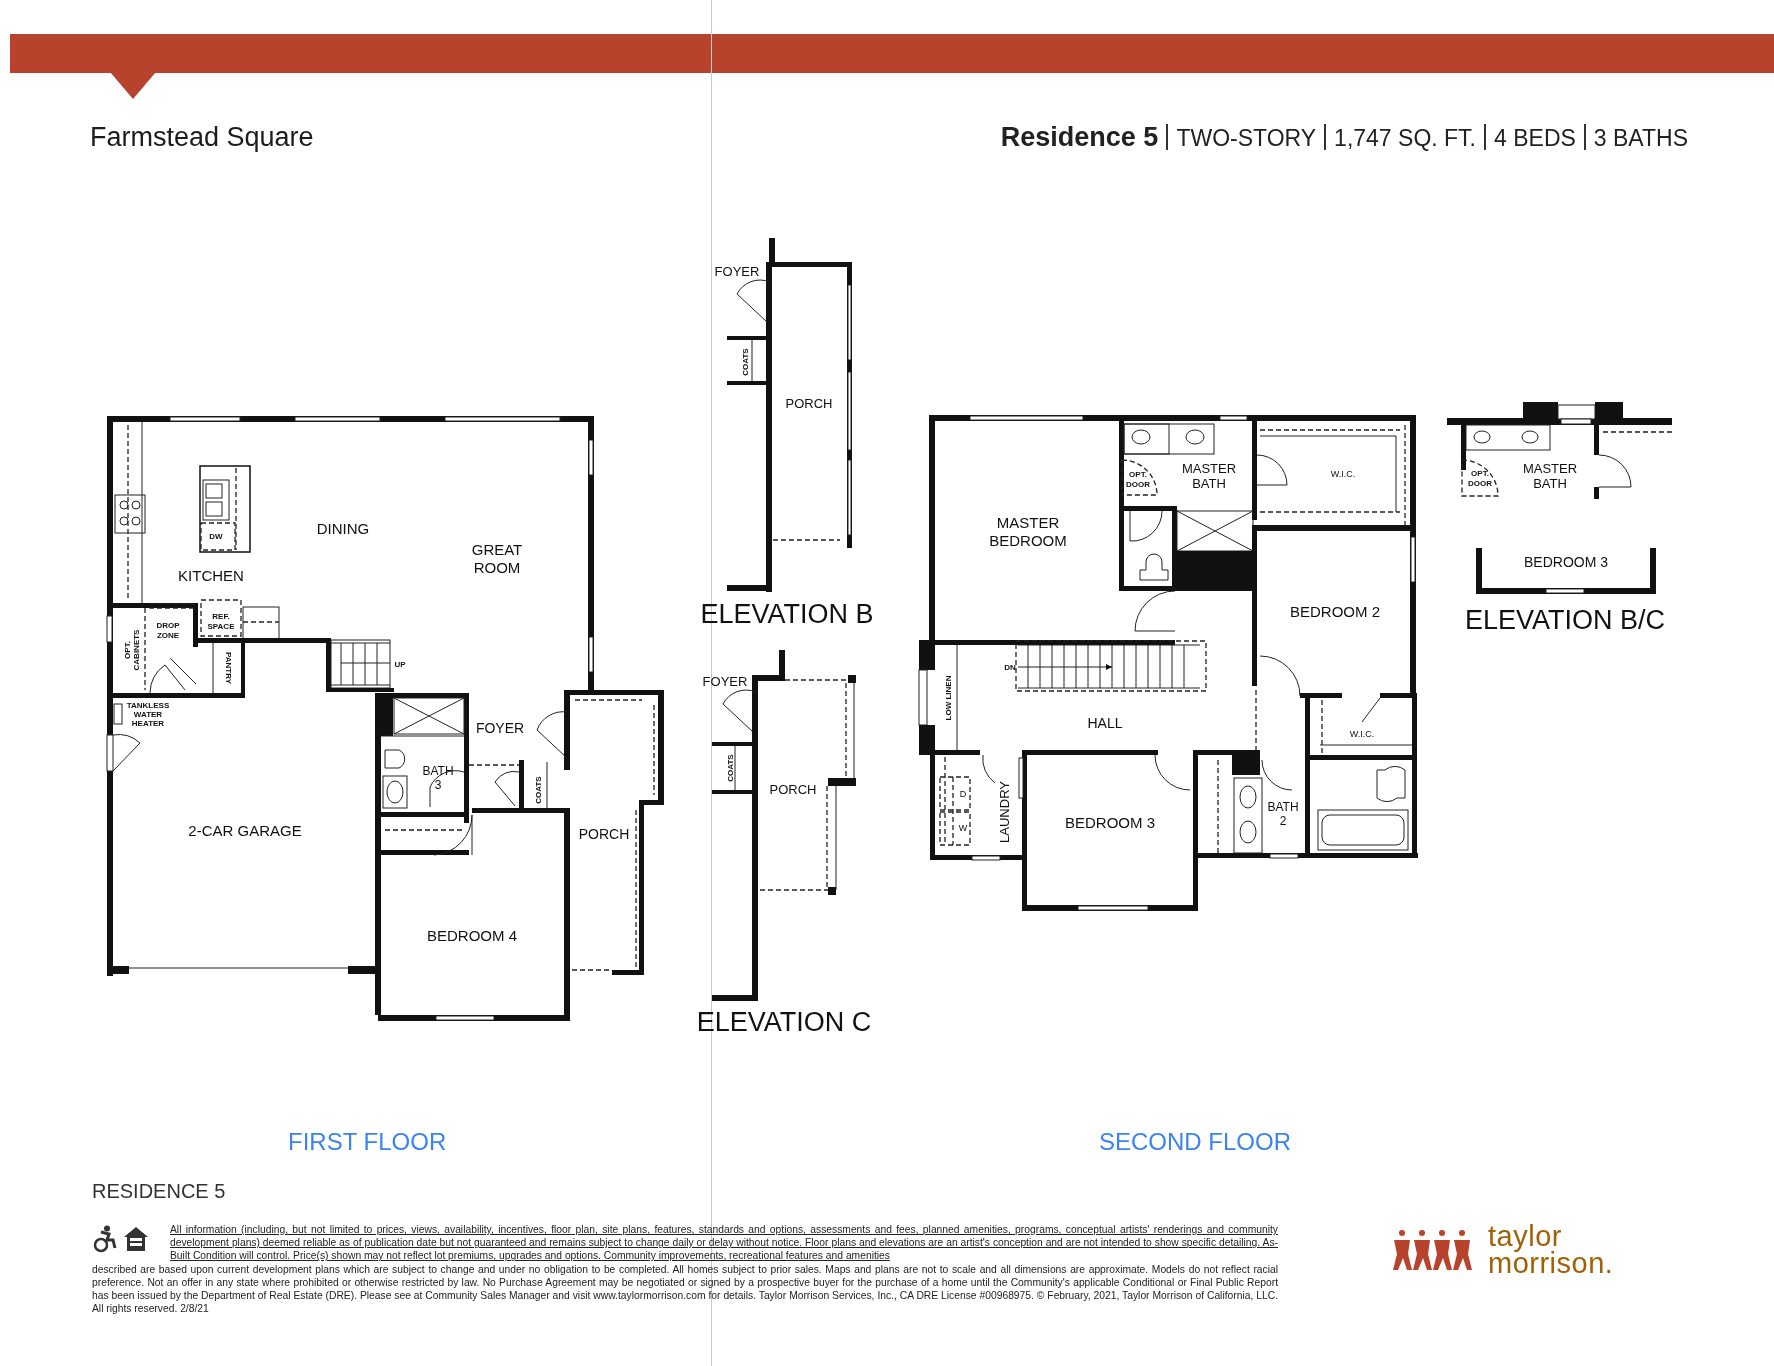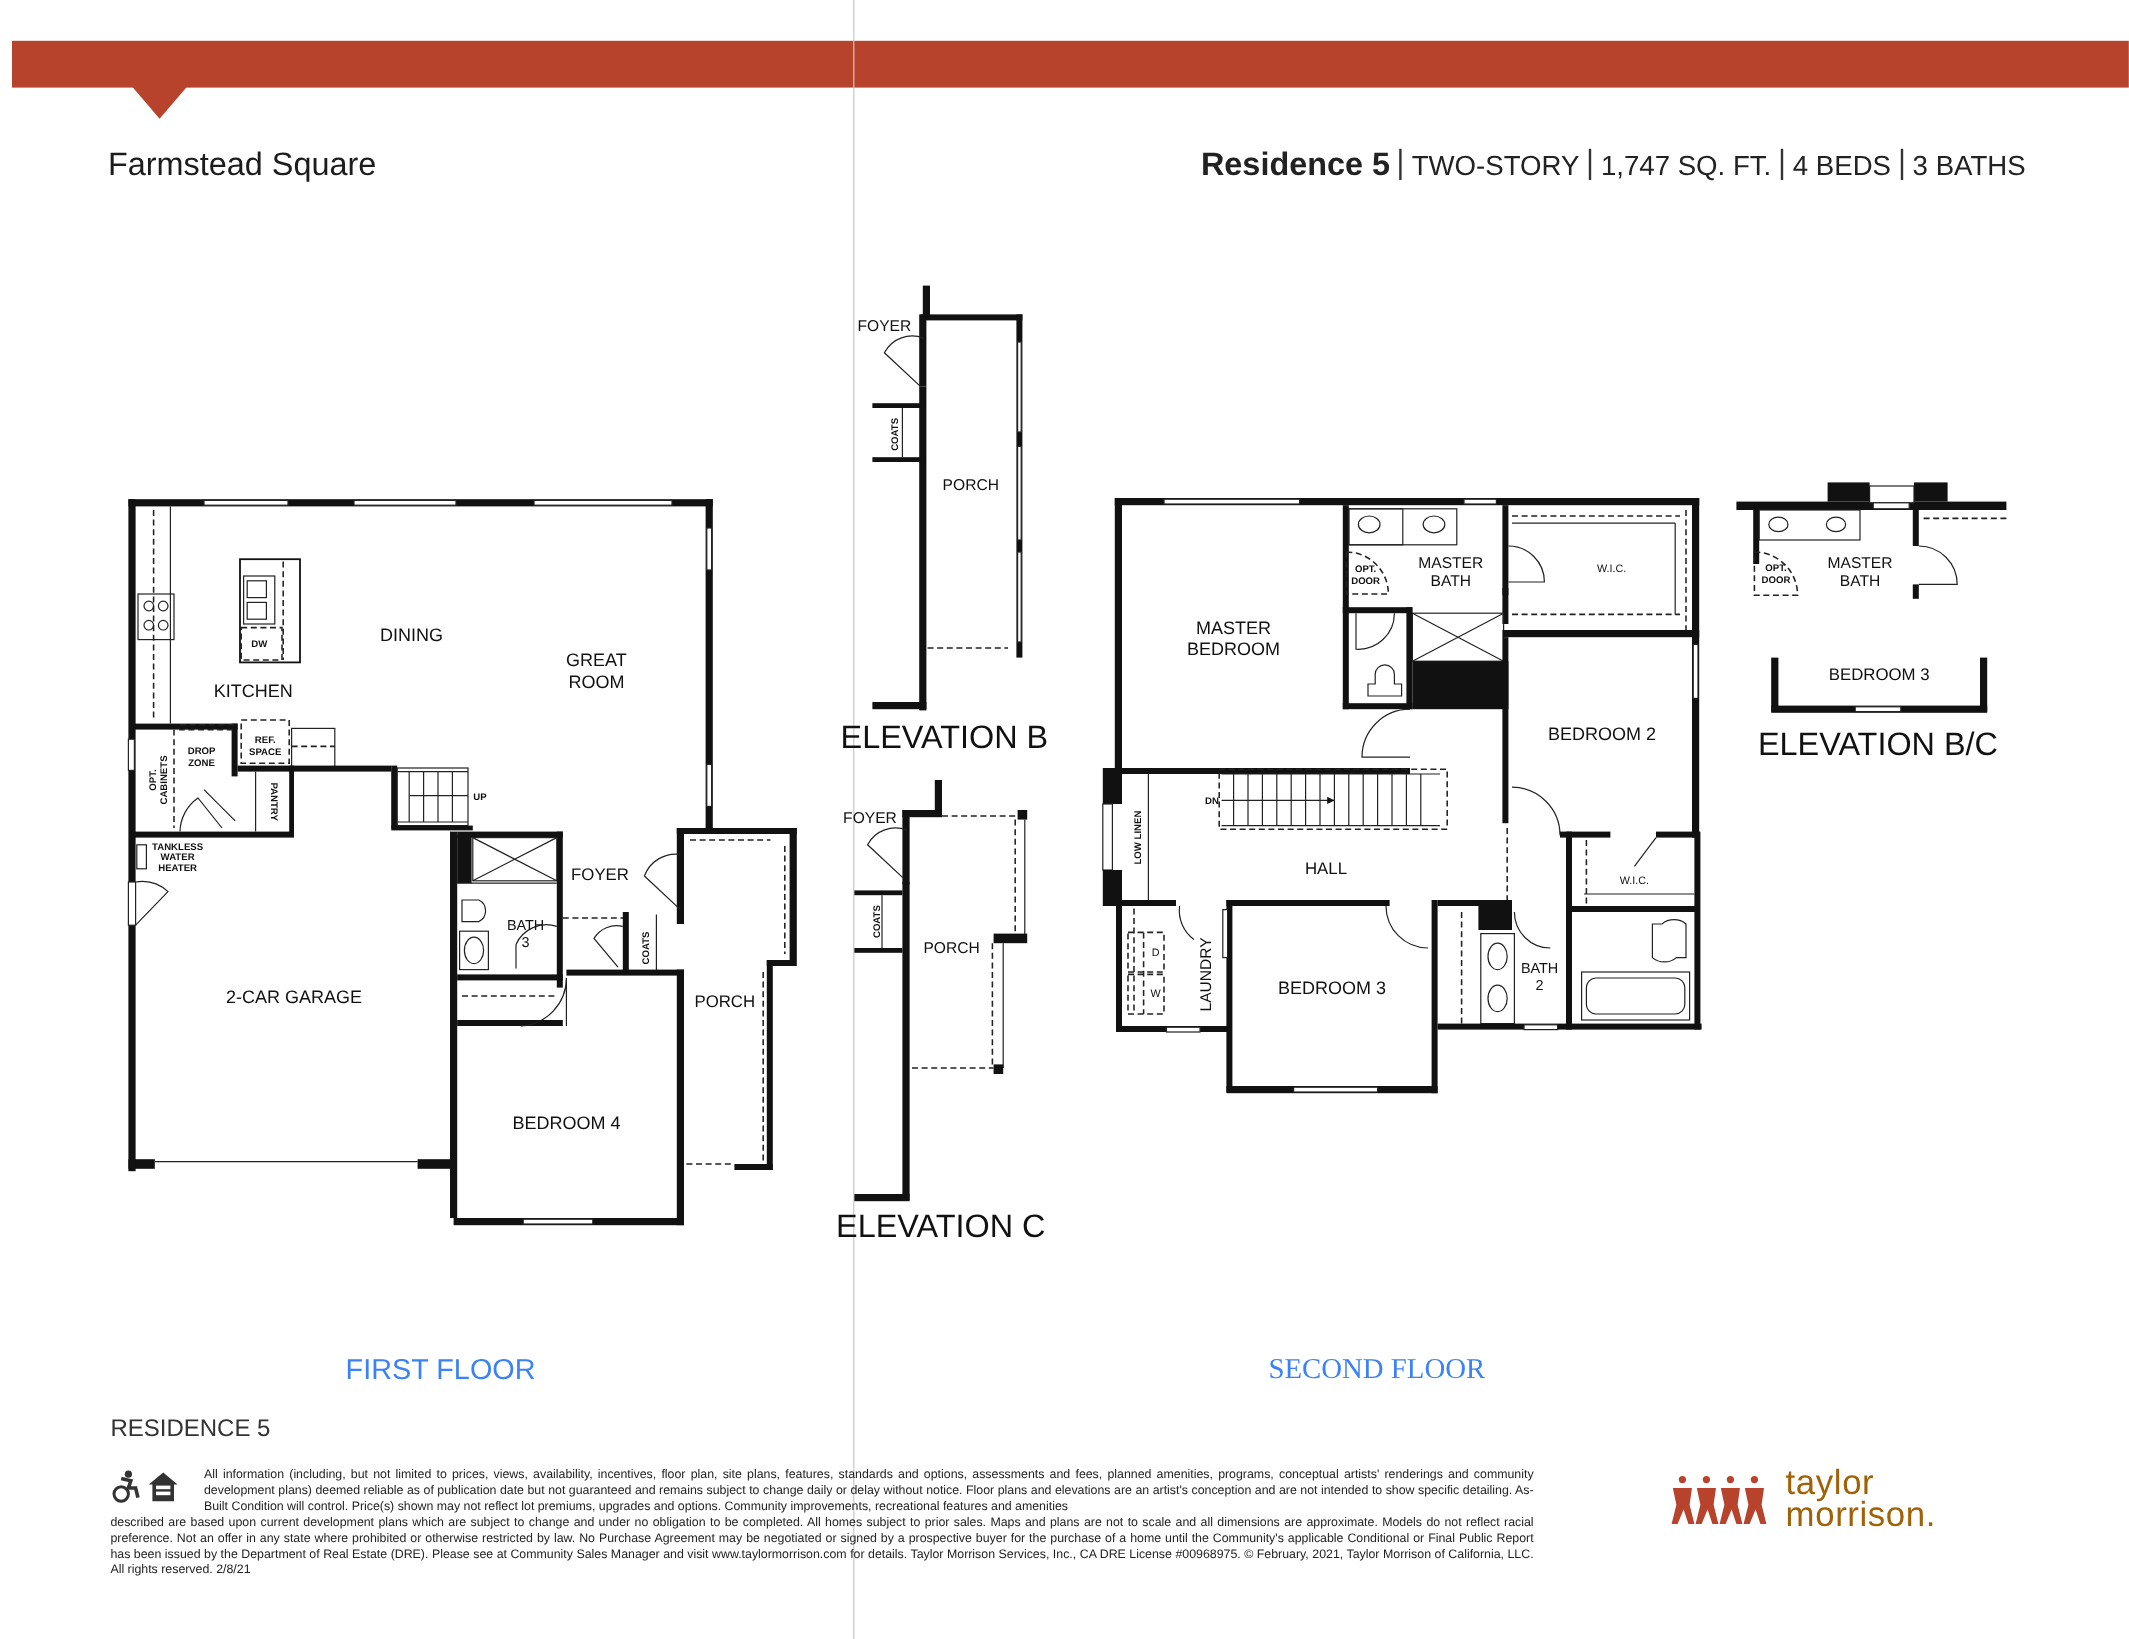--- a/index.html
+++ b/index.html
@@ -13,21 +13,21 @@
   .res-header .sep { display: inline-block; width: 2px; height: 26px; background: #333; margin: 0 8px; vertical-align: -4px; }
   svg.plan { position: absolute; left: 0; top: 0; }
   .room-label { font-family: "Liberation Sans", sans-serif; font-size: 15px; fill: #111; text-anchor: middle; }
   .small-label { font-family: "Liberation Sans", sans-serif; font-size: 8px; fill: #111; text-anchor: middle; font-weight: bold; }
   .tiny-label { font-family: "Liberation Sans", sans-serif; font-size: 9px; fill: #111; text-anchor: middle; }
   .elev-title { font-family: "Liberation Sans", sans-serif; font-size: 27px; fill: #111; text-anchor: middle; }
   .floor-label { position: absolute; font-size: 24px; color: #3b82f6; }
   .res-foot { position: absolute; left: 92px; top: 1180px; font-size: 20px; color: #333; }
   .icons { position: absolute; left: 92px; top: 1225px; display: flex; gap: 4px; }
   .disclaimer { position: absolute; left: 92px; top: 1223px; width: 1186px; font-size: 10.3px; line-height: 13.2px; color: #222; text-align: justify; }
-  .disclaimer .indent { display: block; padding-left: 78px; }
+  .disclaimer .indent { display: block; padding-left: 78px; text-decoration: underline; }
   .logo { position: absolute; left: 1388px; top: 1223px; display: flex; align-items: center; }
   .logo-text { font-size: 29px; line-height: 27px; color: #a16207; margin-left: 8px; letter-spacing: 0.5px; }
 </style>
 </head>
 <body>
 
 <div class="banner"></div>
 <div class="banner-notch"></div>
 <div class="fold-line"></div>
 
@@ -393,21 +393,21 @@
     <rect class="w" x="1476" y="548" width="6" height="45"></rect>
     <rect class="w" x="1650" y="548" width="6" height="45"></rect>
     <rect class="w" x="1476" y="588" width="180" height="6"></rect>
     <rect class="win" x="1546" y="589" width="38" height="4"></rect>
     <text class="room-label" x="1566" y="567" style="font-size:14px">BEDROOM 3</text>
     <text class="elev-title" x="1565" y="629">ELEVATION B/C</text>
   </g>
 </svg>
 
 <div class="floor-label" style="left:288px; top:1128px;">FIRST FLOOR</div>
-<div class="floor-label" style="left:1057px; top:1128px;font-family:Liberation Serif, serif;">SECOND FLOOR</div>
+<div class="floor-label" style="left:1099px; top:1128px;">SECOND FLOOR</div>
 
 <div class="res-foot">RESIDENCE 5</div>
 
 <div class="icons">
   <svg width="26" height="28" viewBox="0 0 26 28">
     <circle cx="15" cy="3.5" r="3" fill="#333"></circle>
     <path d="M9 7 l8 2 l-2 6 l6 0 l2 8" stroke="#333" stroke-width="3" fill="none"></path>
     <circle cx="9" cy="20" r="6" stroke="#333" stroke-width="2.5" fill="none"></circle>
   </svg>
   <svg width="28" height="28" viewBox="0 0 28 28">

